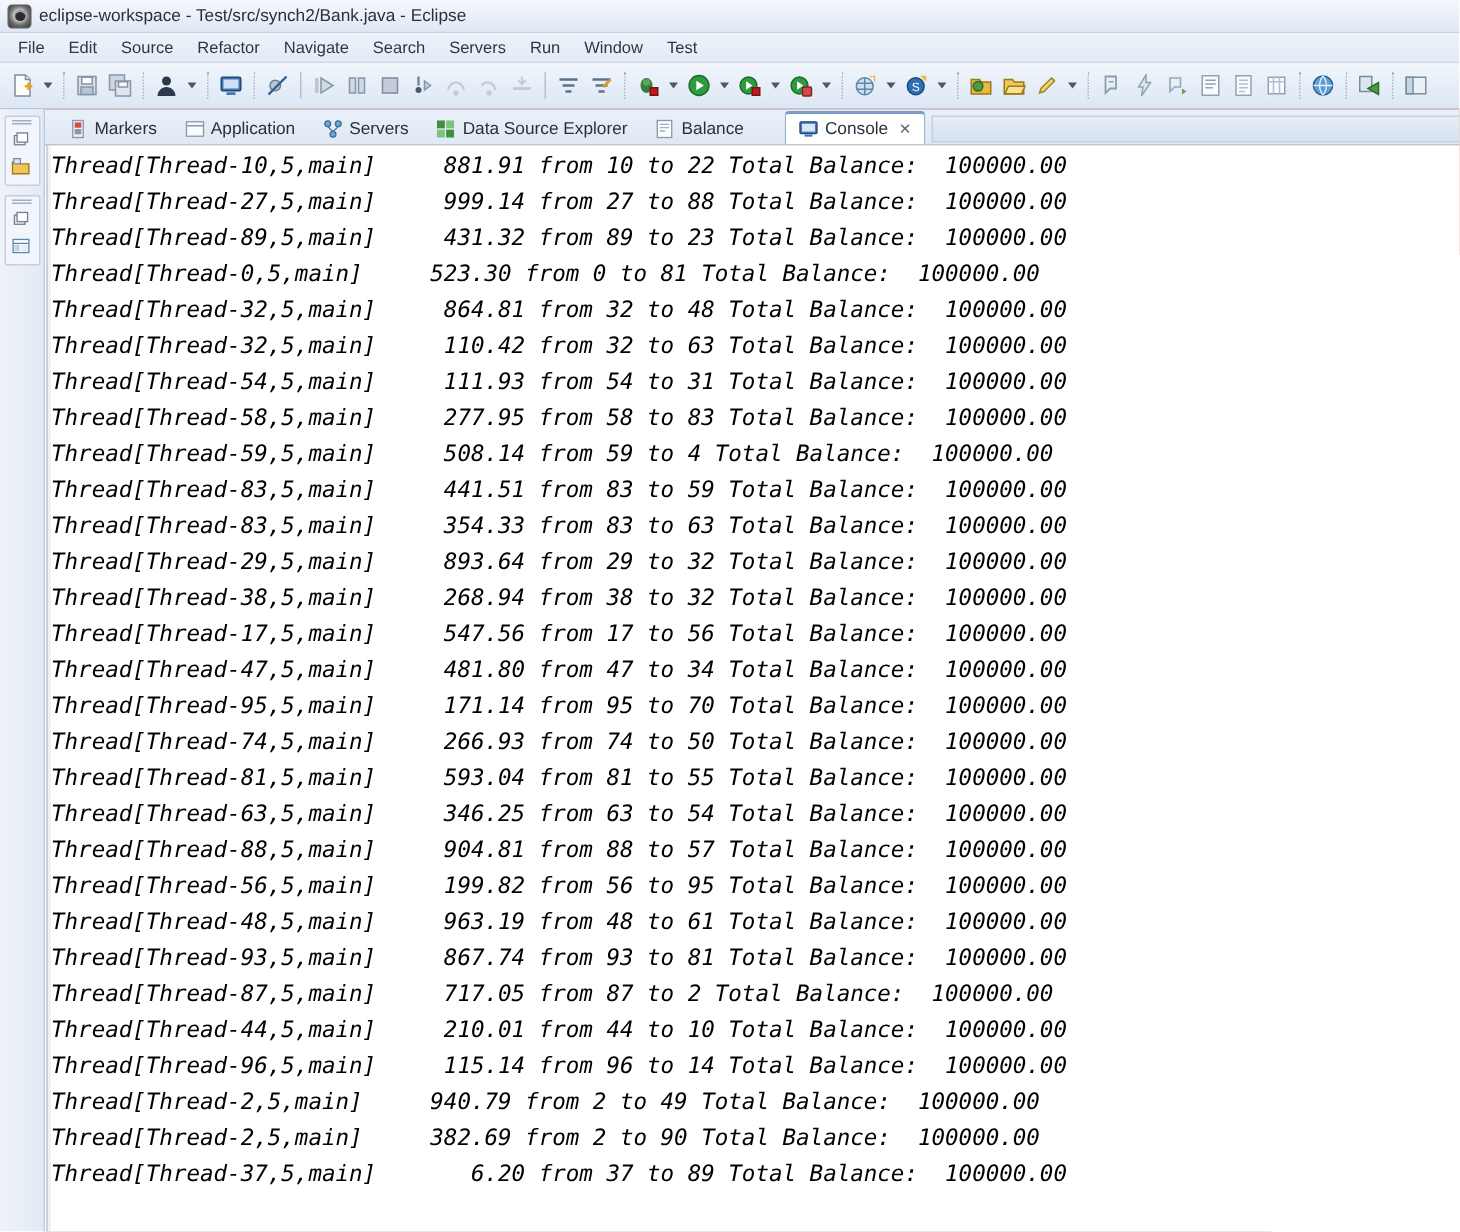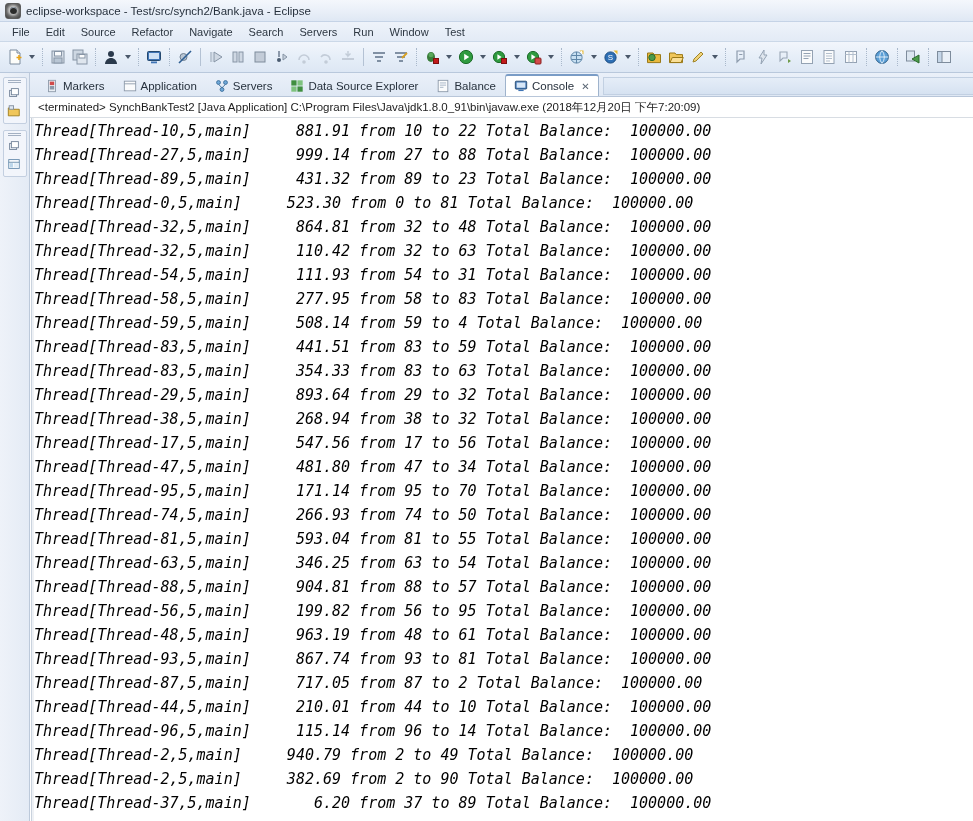--- a/index.html
+++ b/index.html
@@ -113,20 +113,21 @@
     padding: 0 8px; font-size: 11.5px; color: #27313d;
     border: 1px solid transparent; border-bottom: none;
     white-space: nowrap;
   }
   .tab.active {
     background: #ffffff;
     border-color: #9fb3cc;
     border-top: 2px solid #7a9cc6;
     border-radius: 3px 3px 0 0;
     font-weight: normal;
+    margin-left: 18px;
   }
   .tab-ico { width: 14px; height: 14px; flex: none; display: block; }
   .tab-close {
     margin-left: 3px; font-size: 10px; color: #5a6674;
     font-family: "Liberation Sans", sans-serif;
   }
   .tabfiller {
     flex: 1; height: 18px; margin-left: 4px; margin-bottom: 1px;
     background: linear-gradient(to bottom, #e5edf8, #d6e2f1);
     border: 1px solid #c2d0e2; border-right: none;
@@ -499,21 +500,20 @@
               <rect x="1.5" y="2.5" width="13" height="9" rx="1" fill="#3f74b5" stroke="#25496f"></rect>
               <rect x="3" y="4" width="10" height="6" fill="#d8e7f7"></rect>
               <rect x="5" y="12.2" width="6" height="1.6" fill="#3f74b5"></rect>
             </svg></span>
           <span>Console</span>
           <span class="tab-close">✕</span>
         </div>
         <div class="tabfiller"></div>
       </div>
 
-    <div class="launchline">&lt;terminated&gt; SynchBankTest2 [Java Application] C:\Program Files\Java\jdk1.8.0_91\bin\javaw.exe (2018年12月20日 下午7:20:09)</div>
 
     <div class="console-wrap">
       <div class="console-gutter"></div>
       <div class="console" id="console"><div class="cline">Thread[Thread-10,5,main]     881.91 from 10 to 22 Total Balance:  100000.00</div><div class="cline">Thread[Thread-27,5,main]     999.14 from 27 to 88 Total Balance:  100000.00</div><div class="cline">Thread[Thread-89,5,main]     431.32 from 89 to 23 Total Balance:  100000.00</div><div class="cline">Thread[Thread-0,5,main]     523.30 from 0 to 81 Total Balance:  100000.00</div><div class="cline">Thread[Thread-32,5,main]     864.81 from 32 to 48 Total Balance:  100000.00</div><div class="cline">Thread[Thread-32,5,main]     110.42 from 32 to 63 Total Balance:  100000.00</div><div class="cline">Thread[Thread-54,5,main]     111.93 from 54 to 31 Total Balance:  100000.00</div><div class="cline">Thread[Thread-58,5,main]     277.95 from 58 to 83 Total Balance:  100000.00</div><div class="cline">Thread[Thread-59,5,main]     508.14 from 59 to 4 Total Balance:  100000.00</div><div class="cline">Thread[Thread-83,5,main]     441.51 from 83 to 59 Total Balance:  100000.00</div><div class="cline">Thread[Thread-83,5,main]     354.33 from 83 to 63 Total Balance:  100000.00</div><div class="cline">Thread[Thread-29,5,main]     893.64 from 29 to 32 Total Balance:  100000.00</div><div class="cline">Thread[Thread-38,5,main]     268.94 from 38 to 32 Total Balance:  100000.00</div><div class="cline">Thread[Thread-17,5,main]     547.56 from 17 to 56 Total Balance:  100000.00</div><div class="cline">Thread[Thread-47,5,main]     481.80 from 47 to 34 Total Balance:  100000.00</div><div class="cline">Thread[Thread-95,5,main]     171.14 from 95 to 70 Total Balance:  100000.00</div><div class="cline">Thread[Thread-74,5,main]     266.93 from 74 to 50 Total Balance:  100000.00</div><div class="cline">Thread[Thread-81,5,main]     593.04 from 81 to 55 Total Balance:  100000.00</div><div class="cline">Thread[Thread-63,5,main]     346.25 from 63 to 54 Total Balance:  100000.00</div><div class="cline">Thread[Thread-88,5,main]     904.81 from 88 to 57 Total Balance:  100000.00</div><div class="cline">Thread[Thread-56,5,main]     199.82 from 56 to 95 Total Balance:  100000.00</div><div class="cline">Thread[Thread-48,5,main]     963.19 from 48 to 61 Total Balance:  100000.00</div><div class="cline">Thread[Thread-93,5,main]     867.74 from 93 to 81 Total Balance:  100000.00</div><div class="cline">Thread[Thread-87,5,main]     717.05 from 87 to 2 Total Balance:  100000.00</div><div class="cline">Thread[Thread-44,5,main]     210.01 from 44 to 10 Total Balance:  100000.00</div><div class="cline">Thread[Thread-96,5,main]     115.14 from 96 to 14 Total Balance:  100000.00</div><div class="cline">Thread[Thread-2,5,main]     940.79 from 2 to 49 Total Balance:  100000.00</div><div class="cline">Thread[Thread-2,5,main]     382.69 from 2 to 90 Total Balance:  100000.00</div><div class="cline">Thread[Thread-37,5,main]       6.20 from 37 to 89 Total Balance:  100000.00</div></div>
     </div>
 
   </div>
 </div>
 
 </body></html>

